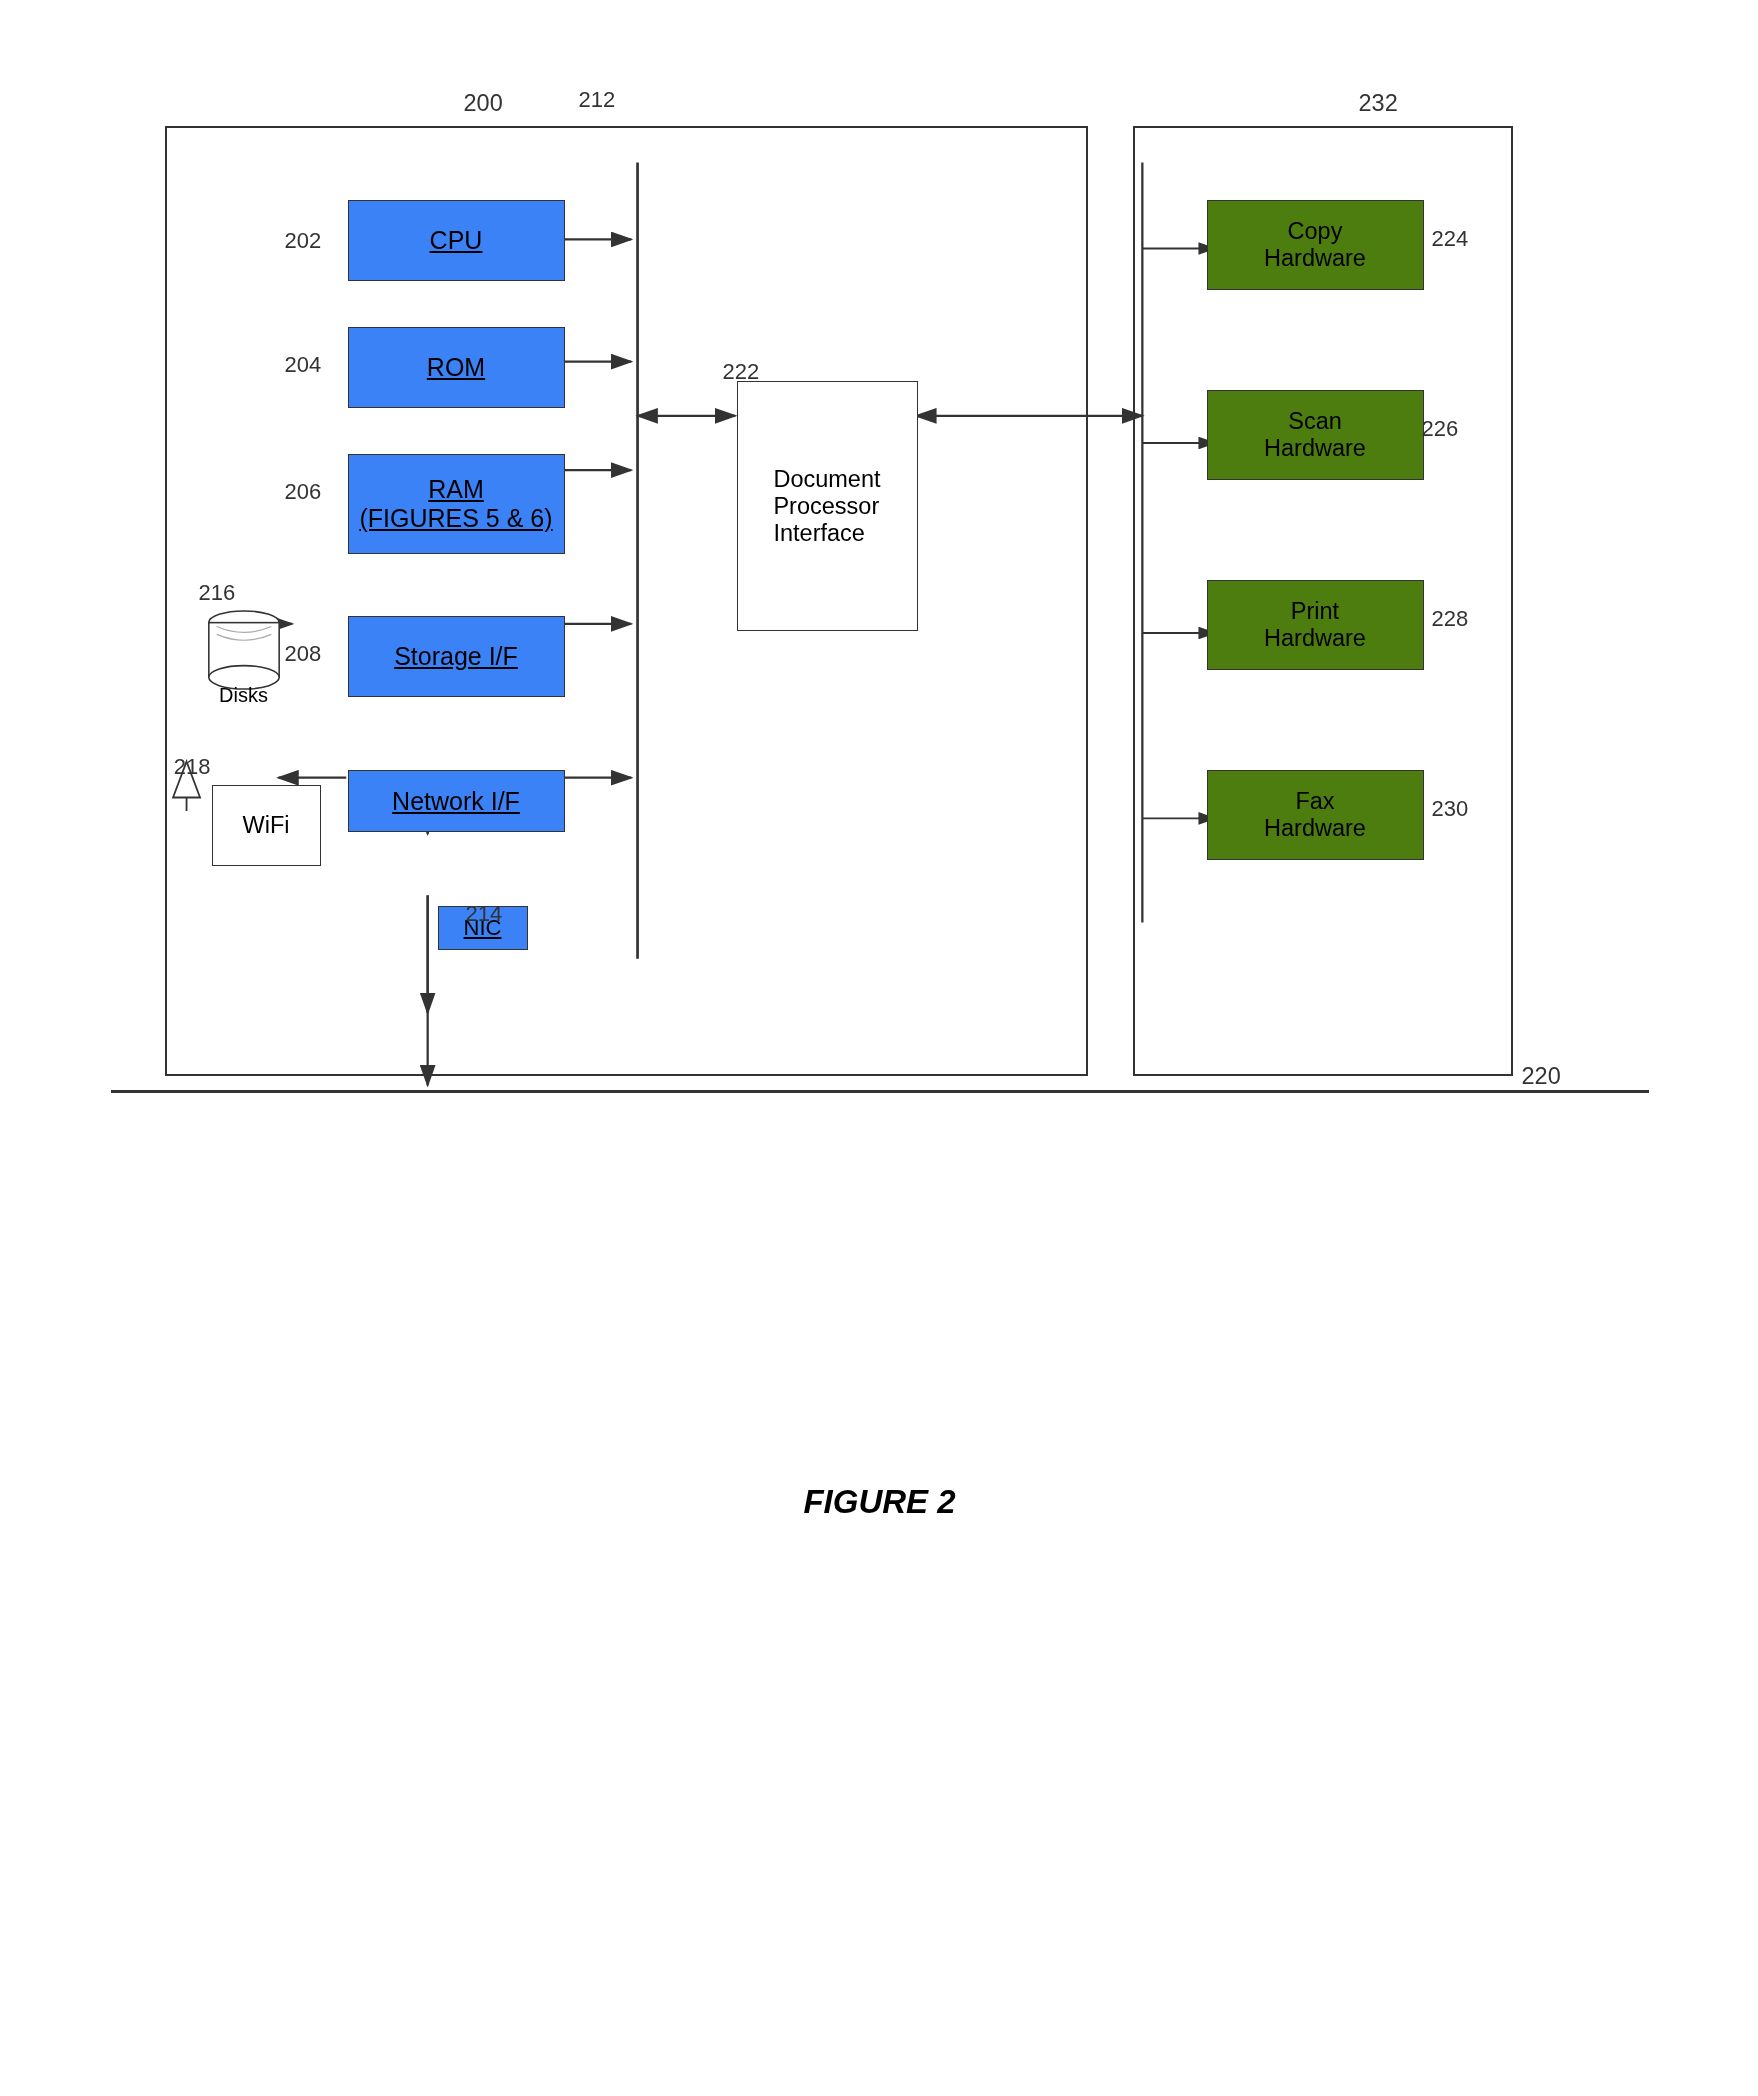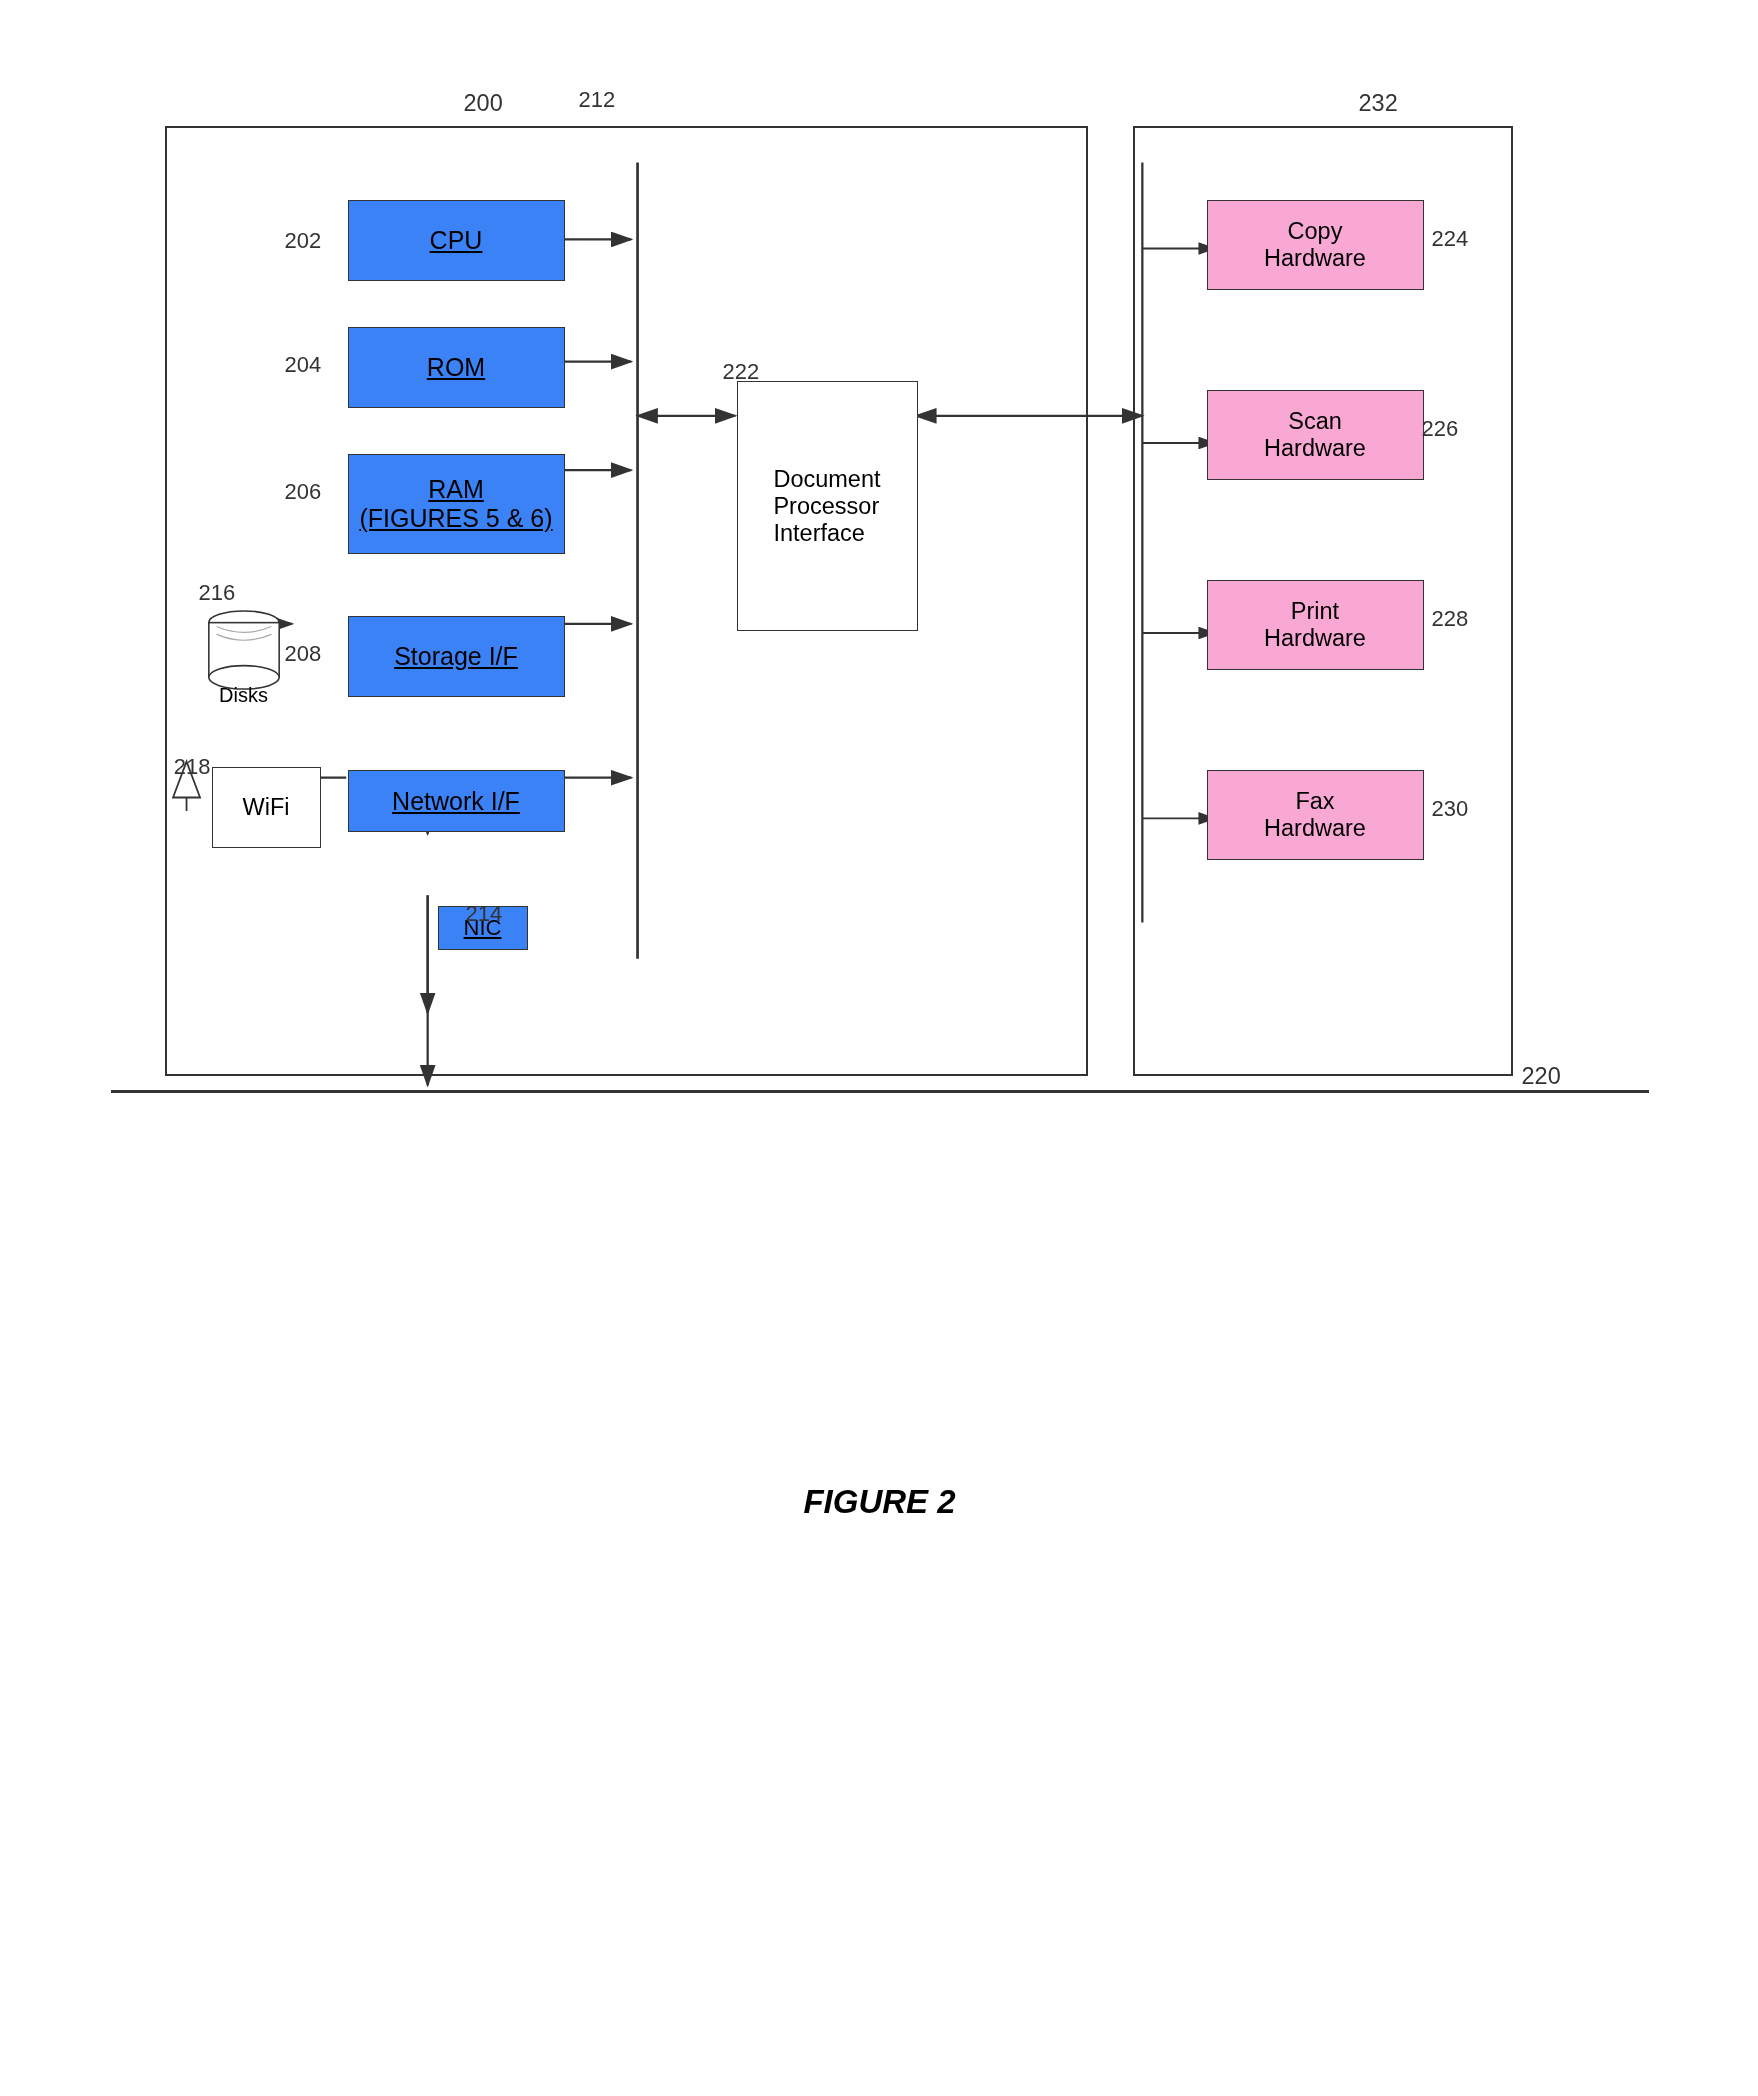--- a/index.html
+++ b/index.html
@@ -158,21 +158,21 @@
       align-items: center;
       justify-content: center;
       background: #fff;
       font-size: 23.5px;
     }
 
     
     .hw-box {
       position: absolute;
       border: 1.8px solid #333;
-      background: #f9a8d4;
+      background: #4d7c0f;
       display: flex;
       align-items: center;
       justify-content: center;
       text-align: center;
       font-size: 23.5px;
       width: 217px;
       height: 90px;
       left: 72px;
     }
 
@@ -337,21 +337,21 @@
       <span class="ref-label" style="left:32px; top:452px;">216</span>
 
       <div style="position:absolute; left:4.5px; top:629px;">
         <svg width="32" height="54" viewBox="0 0 35 60" xmlns="http://www.w3.org/2000/svg">
 
           <polygon points="17,5 2,45 32,45" fill="none" stroke="#333" stroke-width="2"></polygon>
           <line x1="17" y1="45" x2="17" y2="60" stroke="#333" stroke-width="2"></line>
         </svg>
       </div>
 
-      <div class="wifi-container" style="left:45px; top:639px;">
+      <div class="wifi-container" style="left:45px; top:657px;">
         <span>WiFi</span>
       </div>
       <span class="ref-label" style="left:7.2px; top:626px;">218</span>
 
     </div>
 
     <div class="right-box">
 
       <div class="hw-box copy-hw">
         <span style="white-space:pre-line;">Copy

